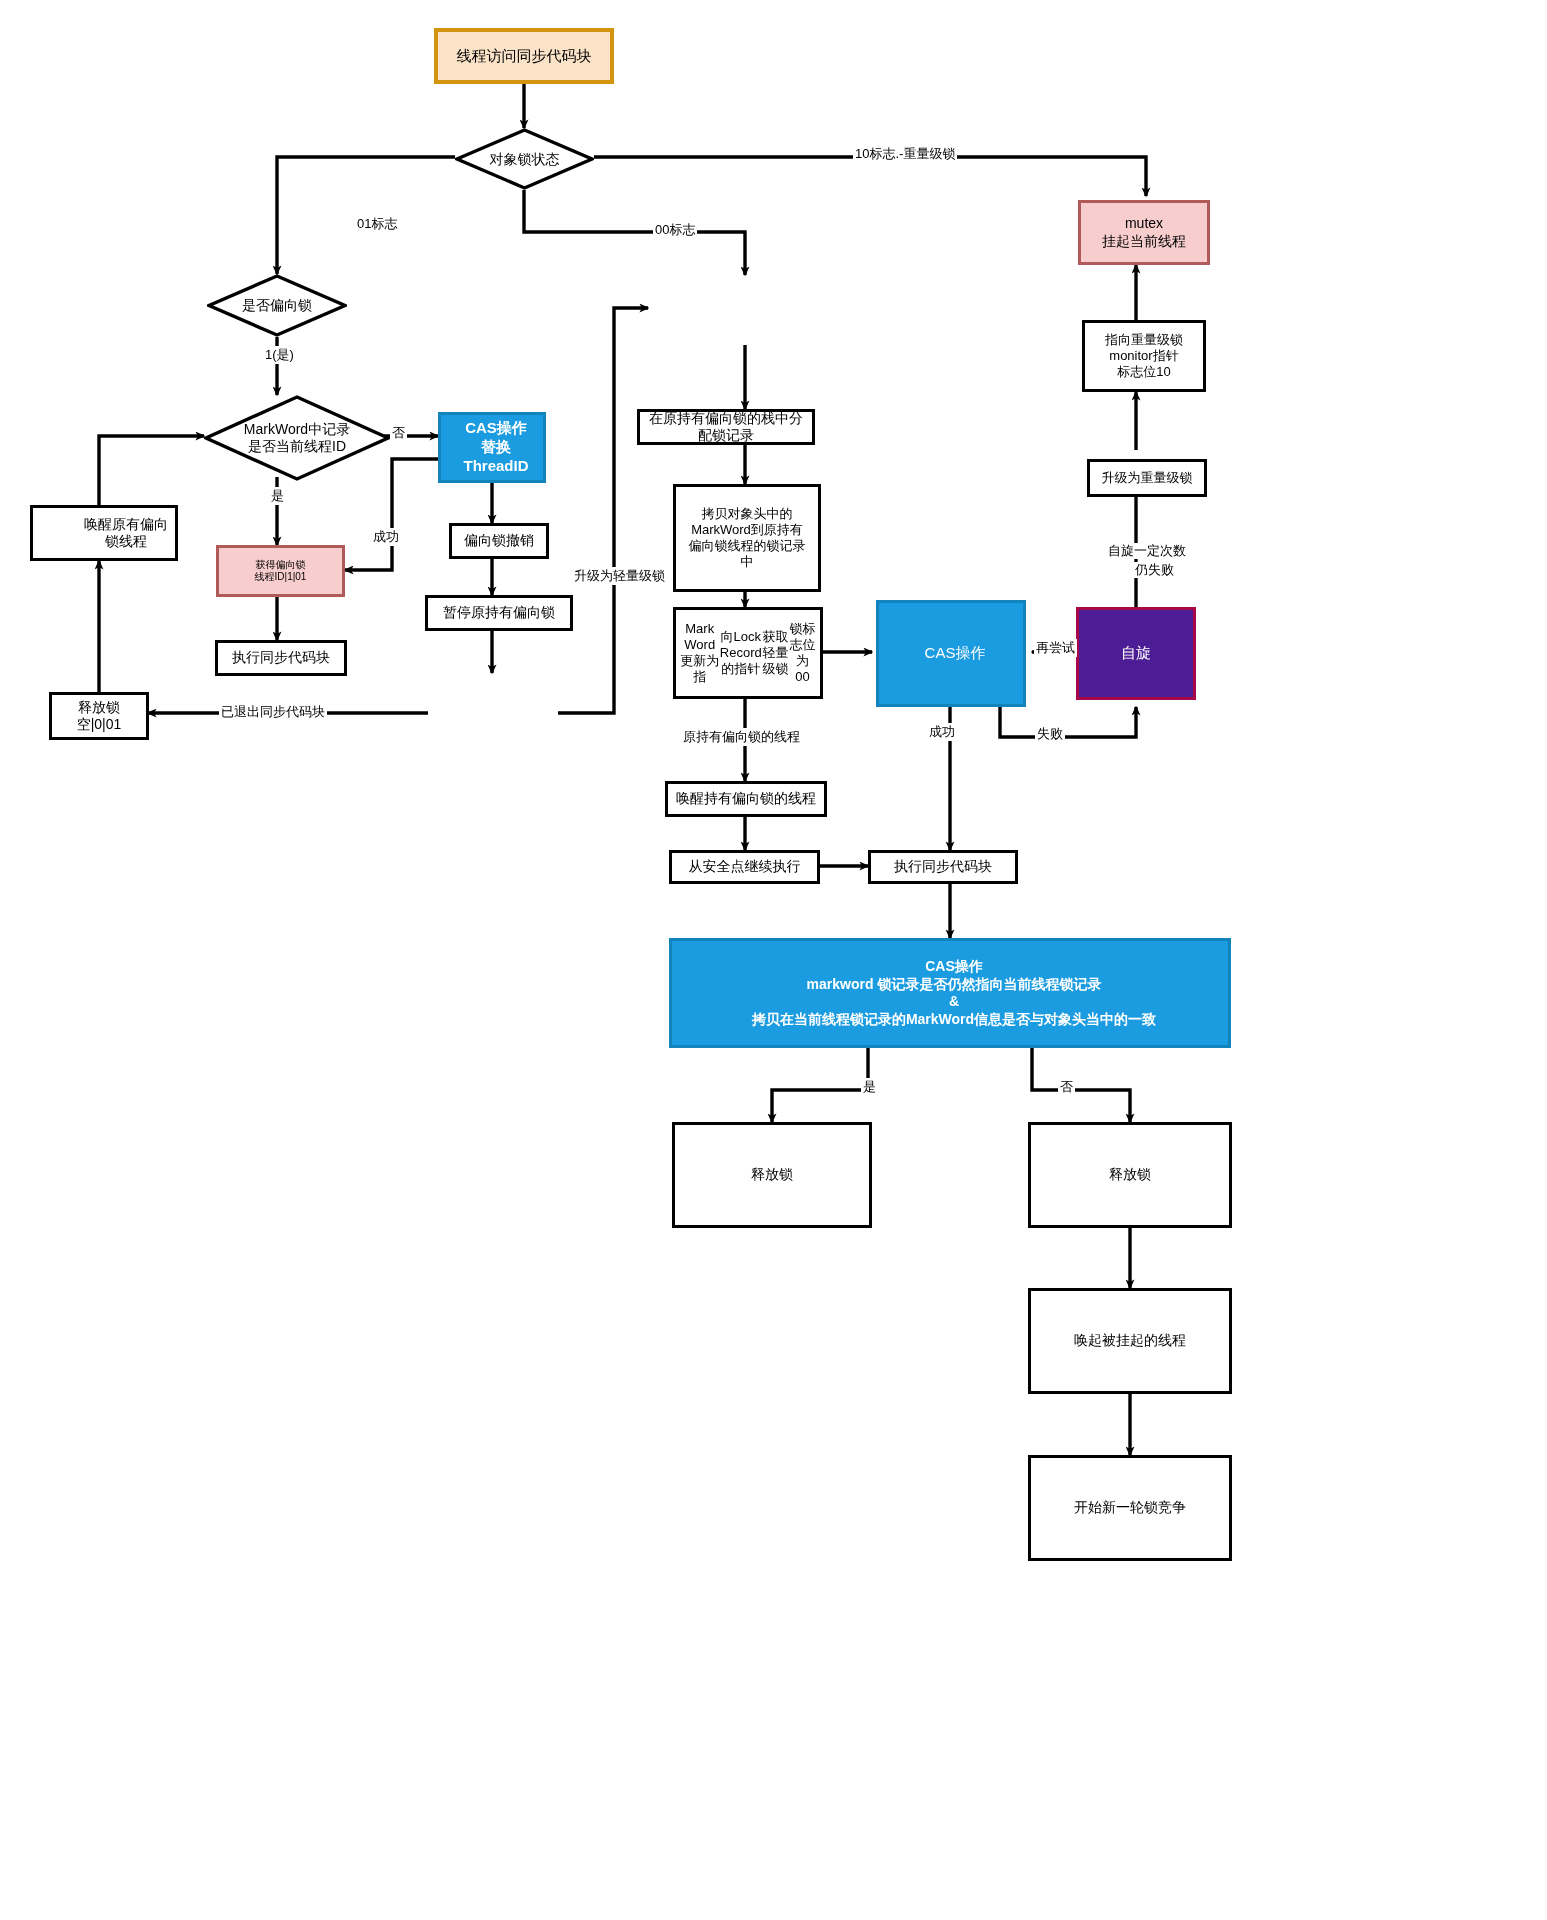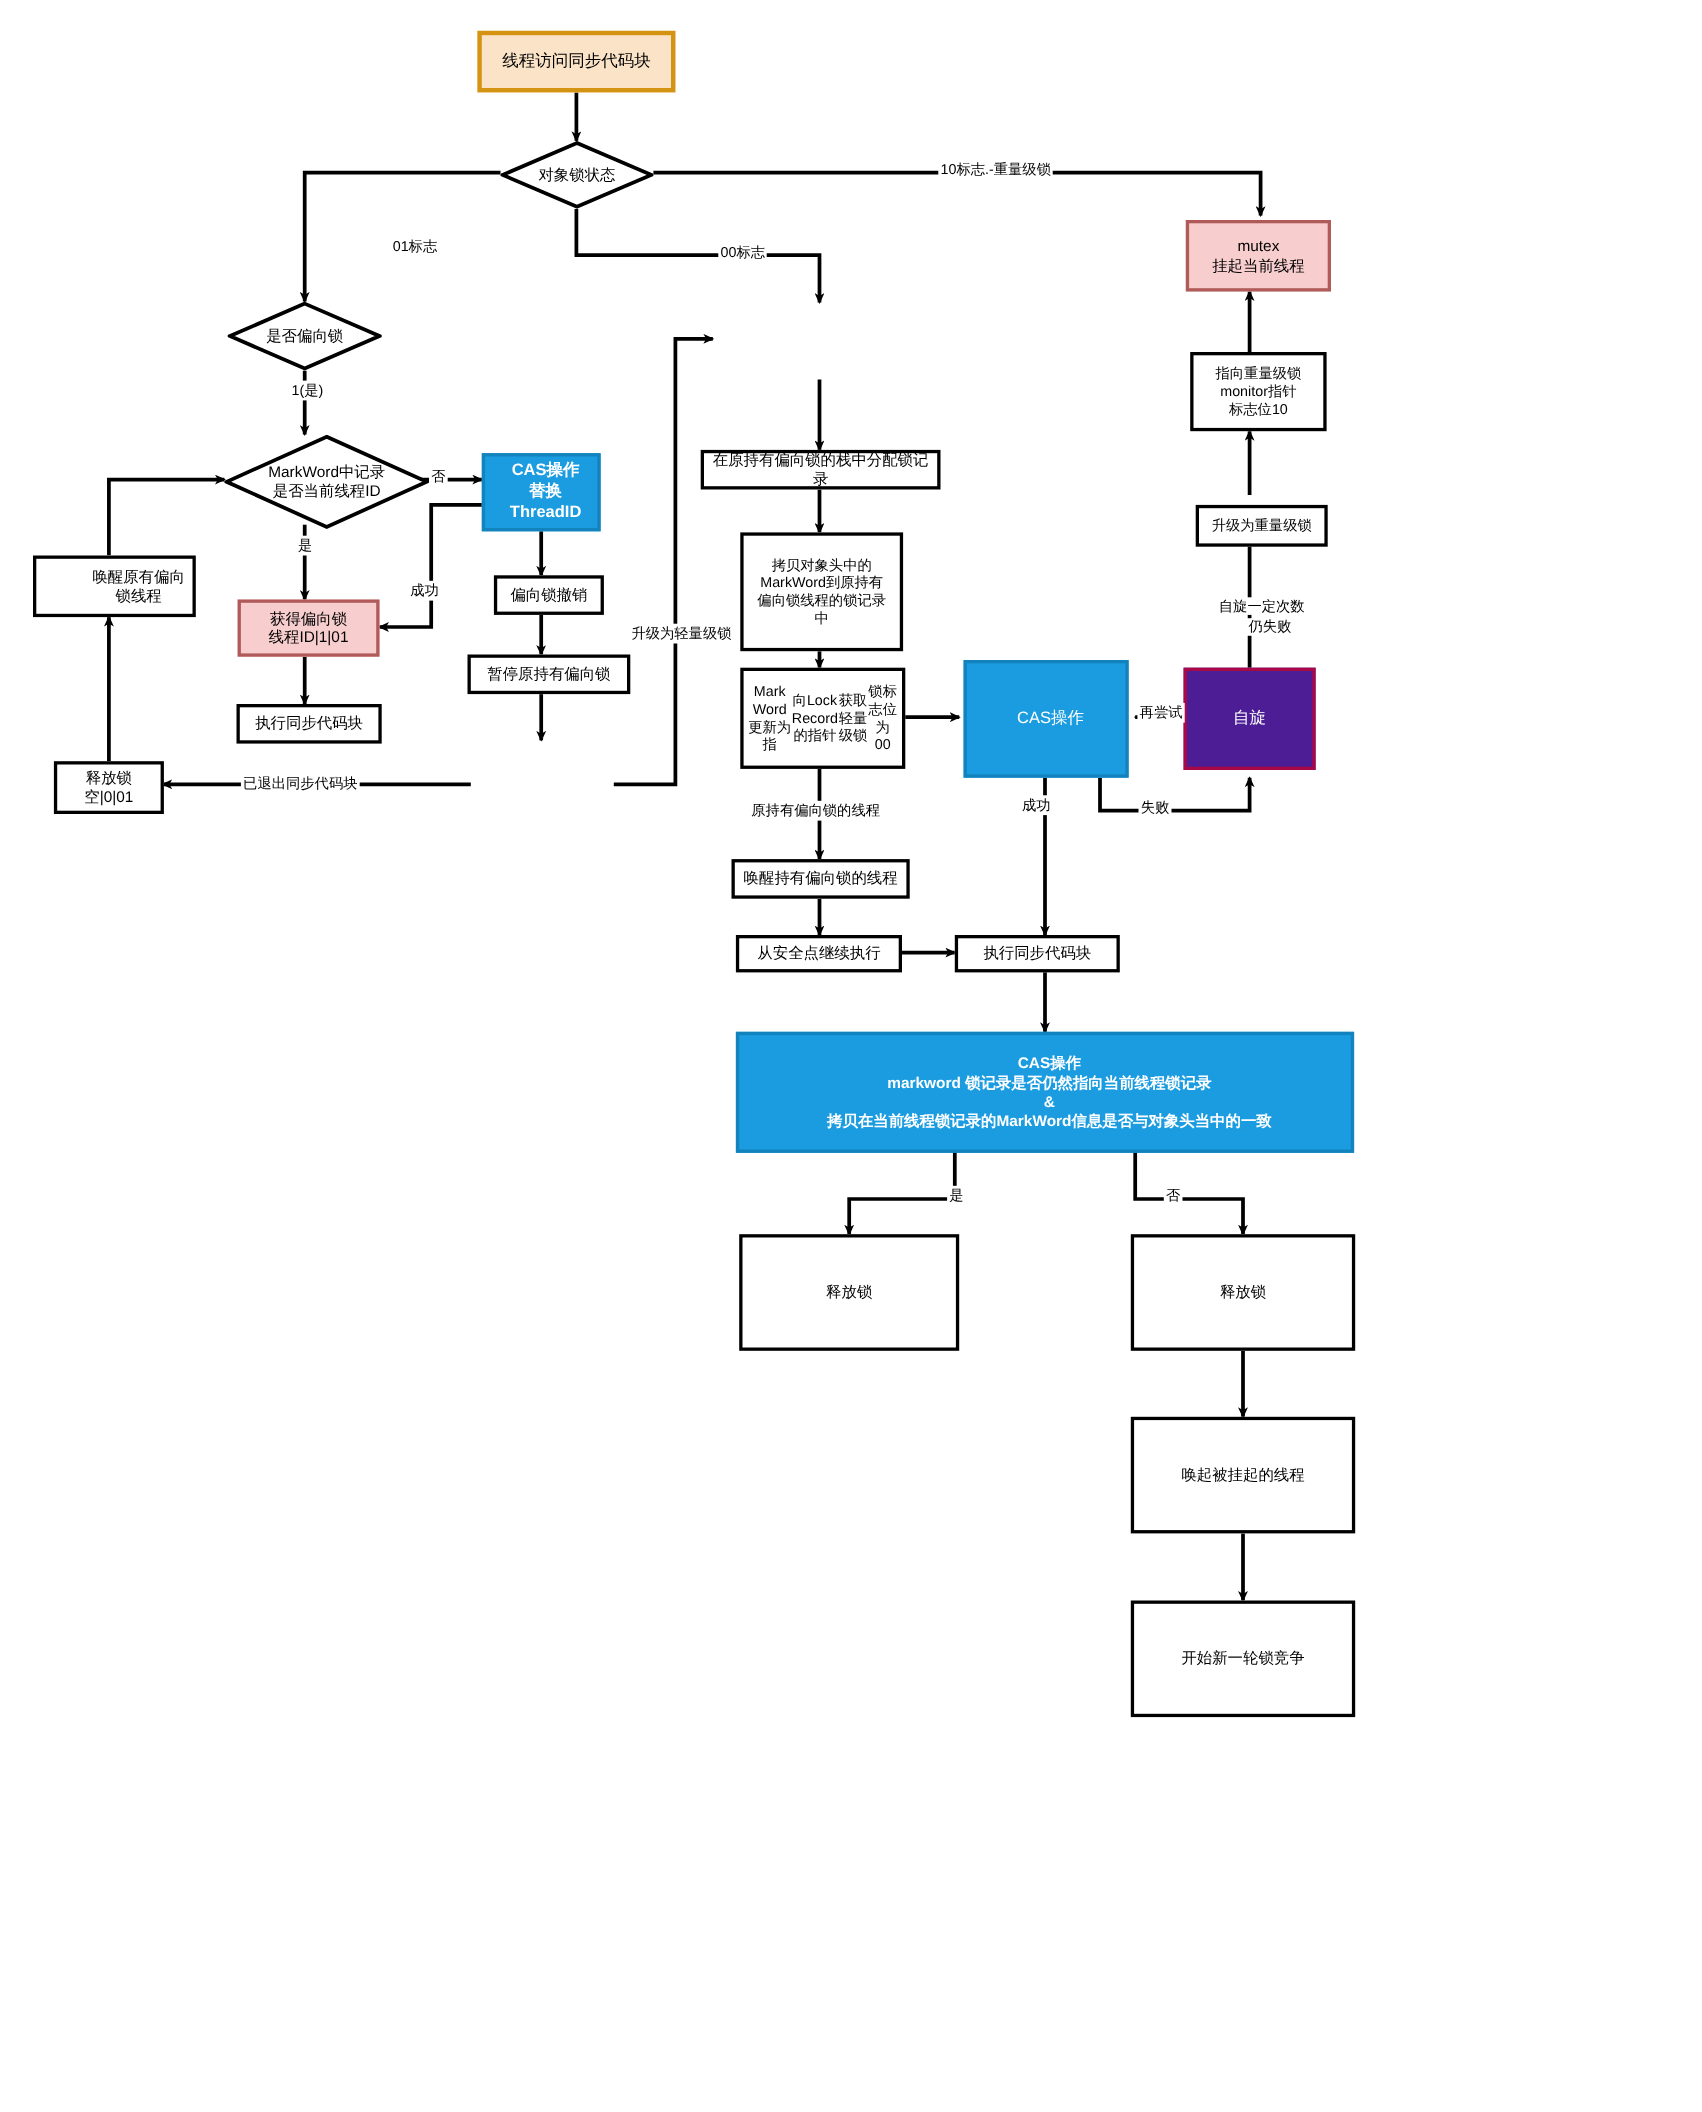--- a/index.html
+++ b/index.html
@@ -145,40 +145,40 @@
 
   <div class="node rect" style="left:449px;top:523px;width:100px;height:36px;">
     <span>偏向锁撤销</span>
   </div>
 
   <div class="node rect" style="left:425px;top:595px;width:148px;height:36px;">
     <span>暂停原持有偏向锁</span>
   </div>
 
 
-  <div class="node rect pink" style="left:216px;top:545px;width:129px;height:52px;flex-direction:column;font-size:14px;">
+  <div class="node rect pink" style="left:216px;top:545px;width:129px;height:52px;flex-direction:column;font-size:10px;">
     <span>获得偏向锁</span>
     <span>线程ID|1|01</span>
   </div>
 
   <div class="node rect" style="left:215px;top:640px;width:132px;height:36px;">
     <span>执行同步代码块</span>
   </div>
 
   <div class="node rect" style="left:30px;top:505px;width:148px;height:56px;padding-left:48px;">
     <span>唤醒原有偏向锁线程</span>
   </div>
 
   <div class="node rect" style="left:49px;top:692px;width:100px;height:48px;flex-direction:column;">
     <span>释放锁</span>
     <span>空|0|01</span>
   </div>
 
 
-  <div class="node rect" style="left:637px;top:409px;width:218px;height:36px;">
+  <div class="node rect" style="left:637px;top:409px;width:178px;height:36px;">
     <span>在原持有偏向锁的栈中分配锁记录</span>
   </div>
 
   <div class="node rect" style="left:673px;top:484px;width:148px;height:108px;flex-direction:column;font-size:13px;">
     <span>拷贝对象头中的</span>
     <span>MarkWord到原持有</span>
     <span>偏向锁线程的锁记录</span>
     <span>中</span>
   </div>
 

